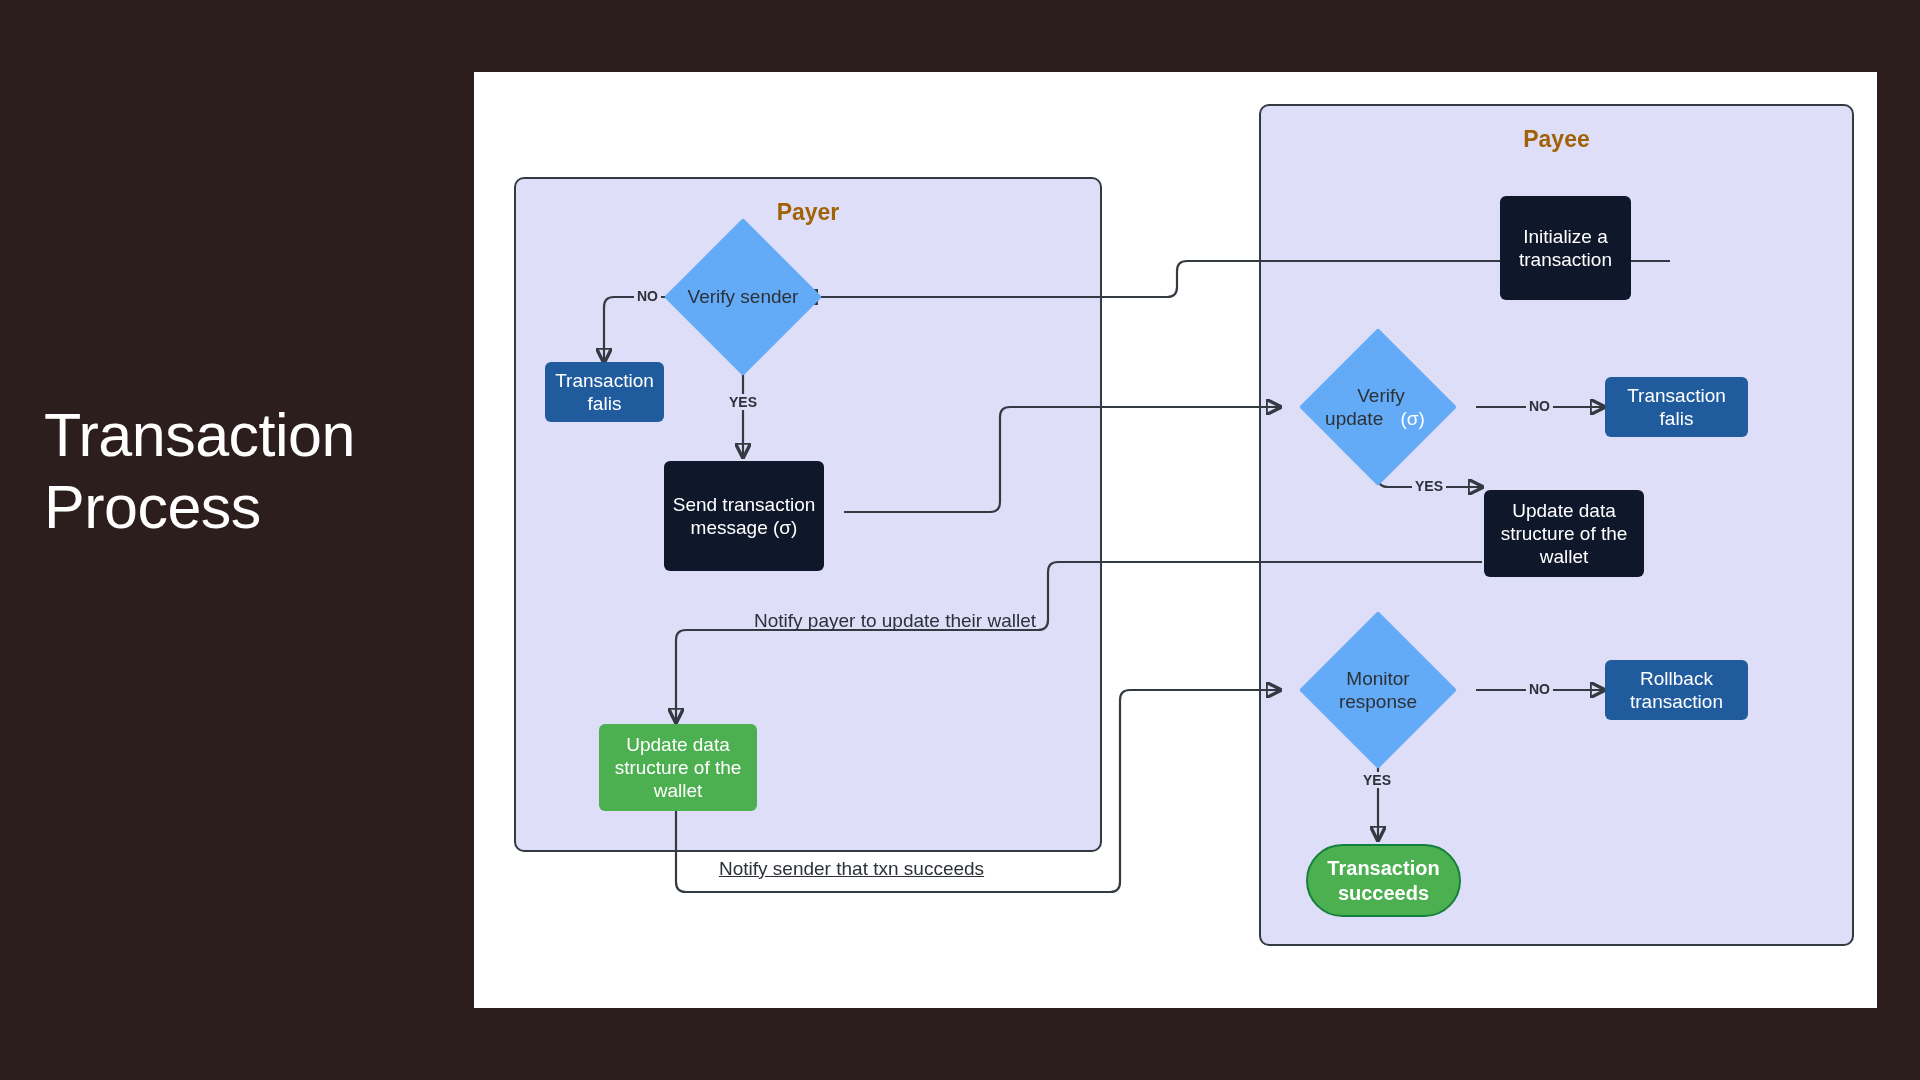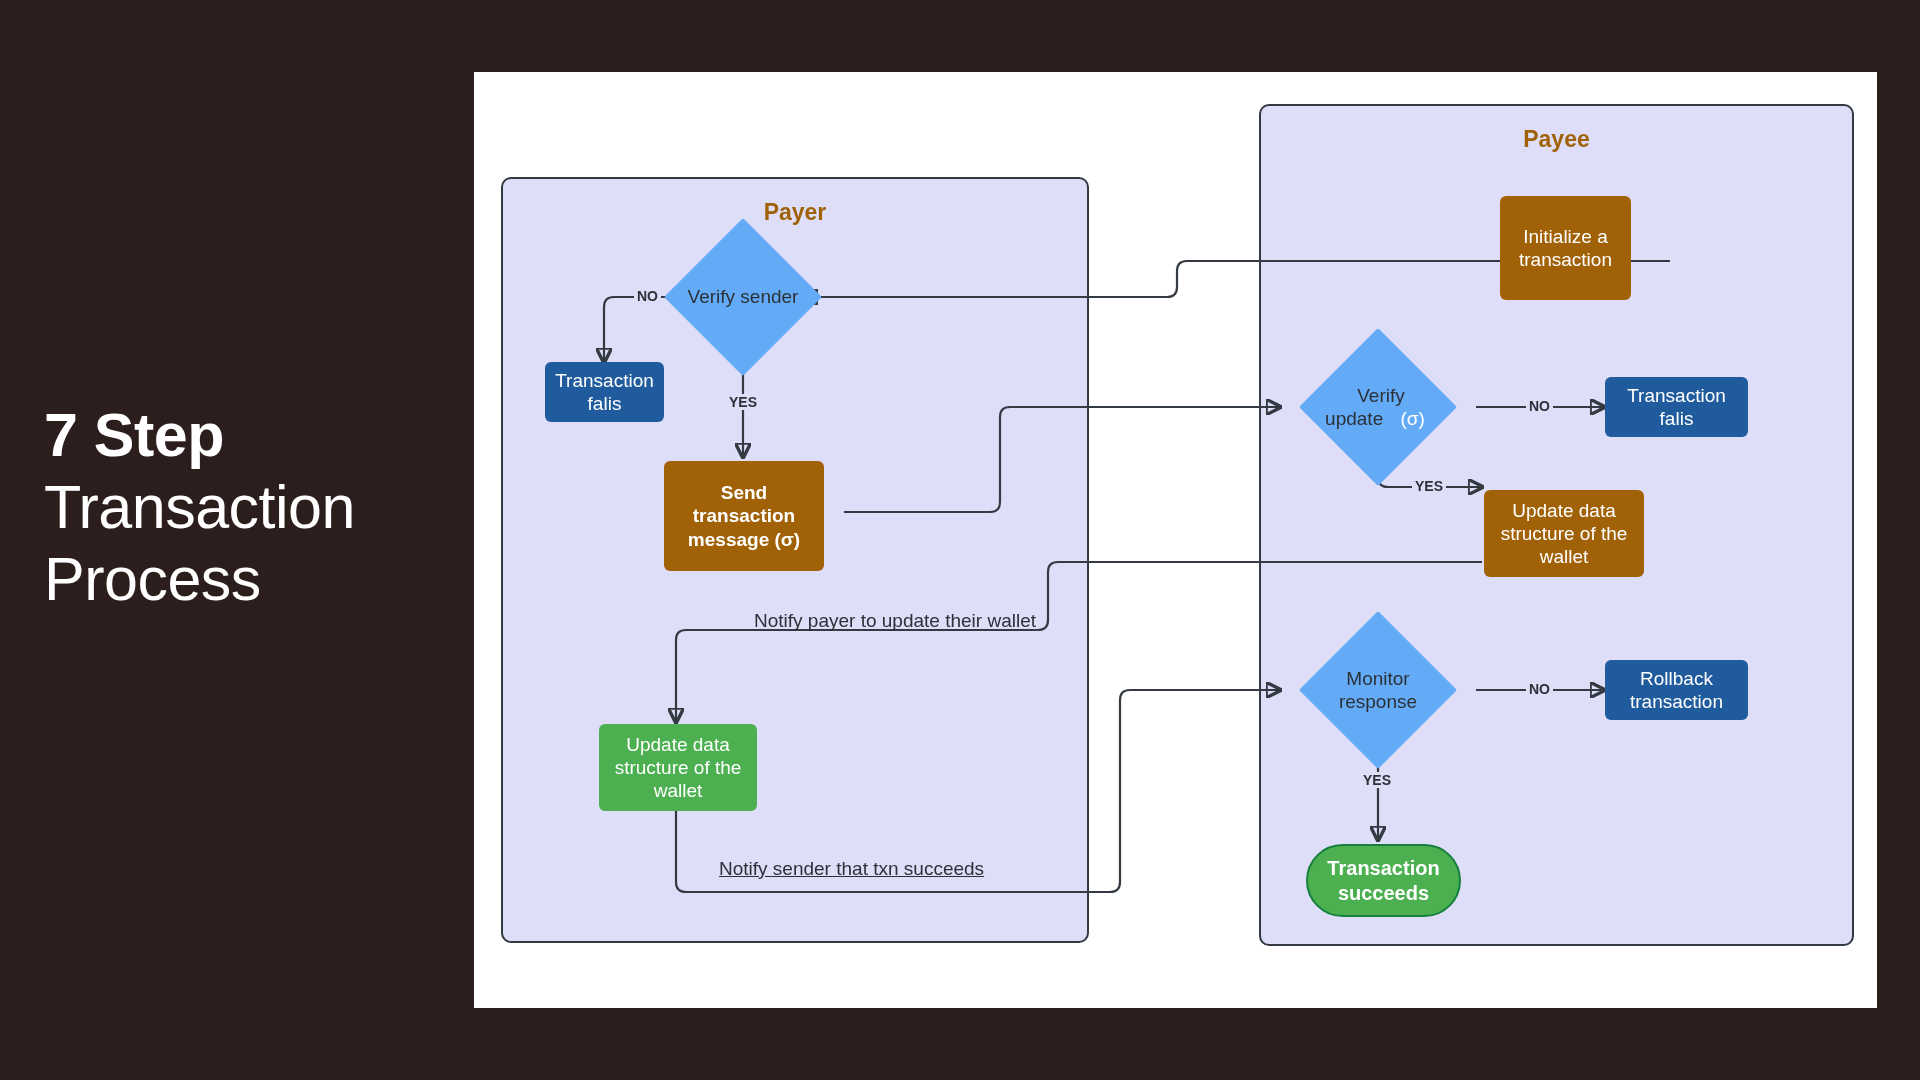--- a/index.html
+++ b/index.html
@@ -83,21 +83,21 @@
     line-height: 1.22;
     z-index: 5;
   }
   .node span { display: block; padding: 0 6px; }
 
   .n-rect {
     border-radius: 6px;
     color: #ffffff;
     font-size: 19px;
   }
-  .n-orange { background: #a16207; }
+  .n-orange { background: #0f172a; }
   .n-navy   { background: #205c9d; }
   .n-green  { background: #4cb050; }
 
   .n-stadium {
     background: #4cb050;
     border: 2px solid #15803d;
     border-radius: 60px;
     color: #ffffff;
     font-size: 20px;
     font-weight: bold;
@@ -154,28 +154,27 @@
     overflow: visible;
   }
   #wires path, #wires line { fill: none; stroke: #333a42; stroke-width: 2.2; }
 </style>
 </head>
 <body>
 
 <div id="slide">
 
   <div id="title-block">
-    <div id="title-line1">7 Step</div>
     <div id="title-line2">Transaction</div>
     <div id="title-line2" class="title-l3">Process</div>
   </div>
 
   <div id="canvas">
 
-    <div class="pool" style="left:27px; top:105px; width:588px; height:766px;">
+    <div class="pool" style="left:40px; top:105px; width:588px; height:675px;">
       <div class="pool-title" style="top:20px;">Payer</div>
     </div>
 
     <div class="pool" style="left:785px; top:32px; width:595px; height:842px;">
       <div class="pool-title" style="top:20px;">Payee</div>
     </div>
 
     <svg id="wires" viewBox="0 0 1403 936">
       <defs>
         <marker id="arrow" viewBox="0 0 10 10" refX="9" refY="5" markerWidth="7" markerHeight="7" orient="auto-start-reverse">
@@ -206,21 +205,21 @@
 
     <div class="node n-diamond" style="left:190px; top:146px; width:158px; height:158px;">
       <div class="dia-shape"></div>
       <span>Verify sender</span>
     </div>
 
     <div class="node n-rect n-navy" style="left:71px; top:290px; width:119px; height:60px;">
       <span>Transaction falis</span>
     </div>
 
-    <div class="node n-rect n-orange" style="left:190px; top:389px; width:160px; height:110px;font-weight:bold;">
+    <div class="node n-rect n-orange" style="left:190px; top:389px; width:160px; height:110px;">
       <span>Send transaction message (σ)</span>
     </div>
 
     <div class="node n-rect n-green" style="left:125px; top:652px; width:158px; height:87px;">
       <span>Update data structure of the wallet</span>
     </div>
 
     <div class="node n-rect n-orange" style="left:1026px; top:124px; width:131px; height:104px;">
       <span>Initialize a transaction</span>
     </div>

